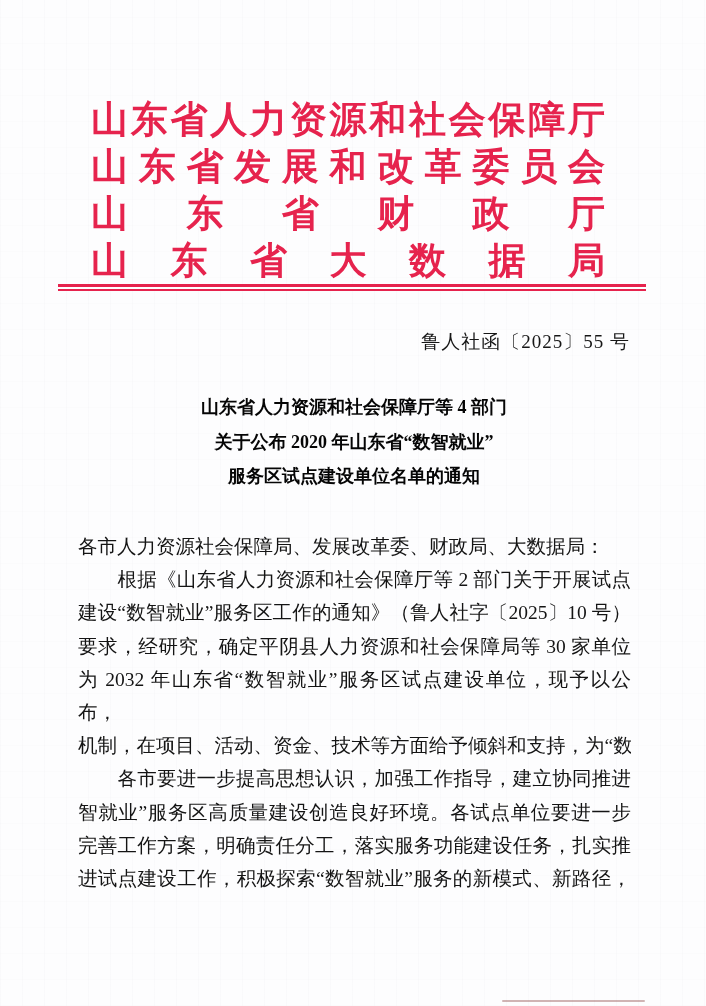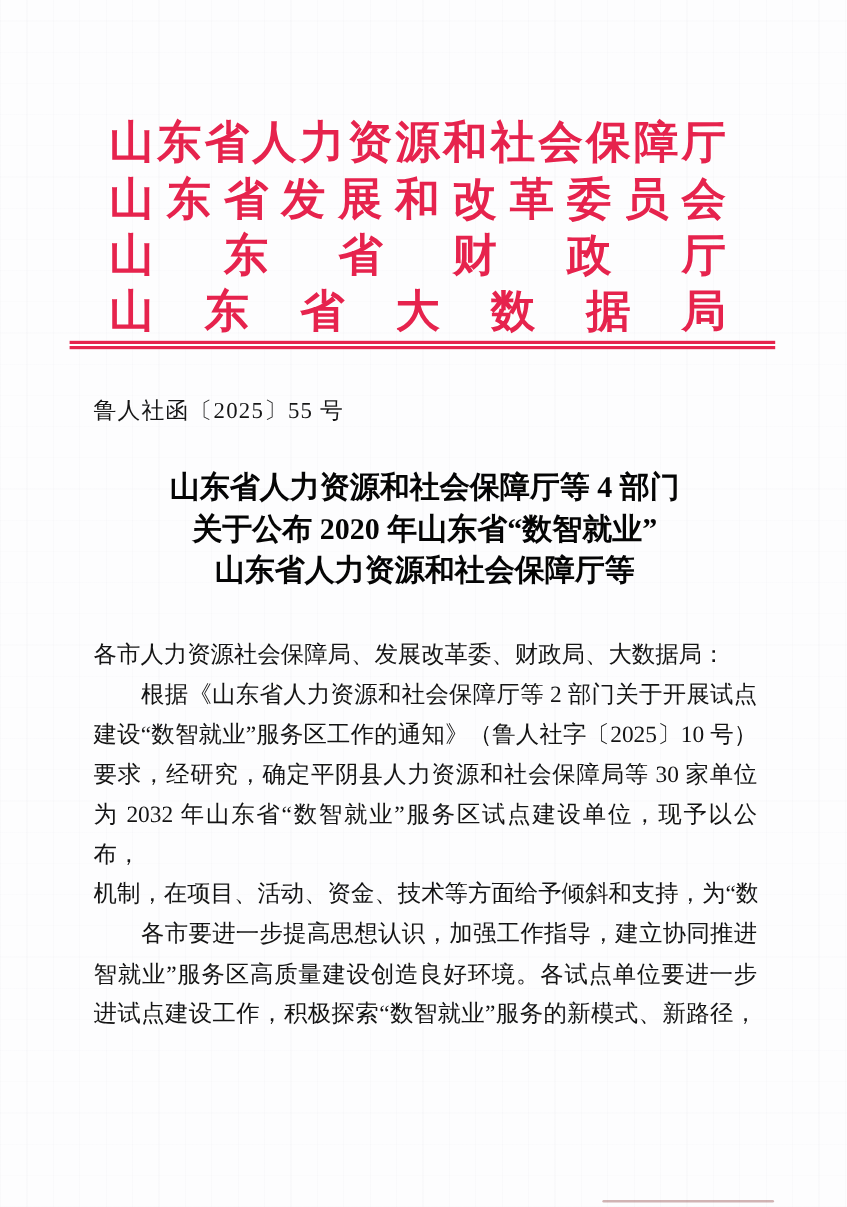--- a/index.html
+++ b/index.html
@@ -50,33 +50,34 @@
       #ffffff 2.5px, #ffffff 4.5px,
       #e6234d 4.5px, #e6234d 7px);
   }
 
   
   .doc-number {
     position: absolute;
     top: 329px;
     left: 78px;
     width: 552px;
+    text-align: right;
     font-size: 19px;
     color: #161616;
     letter-spacing: 1px;
   }
 
   
   .doc-title {
     position: absolute;
     top: 390px;
     left: 77px;
     width: 554px;
     text-align: center;
-    font-size: 25px;
+    font-size: 18px;
     font-weight: bold;
     color: #050505;
   }
   .title-line {
     height: 34.5px;
     line-height: 34.5px;
     white-space: nowrap;
   }
 
   
@@ -170,21 +171,21 @@
       </div>
     </div>
 
   <div class="red-rule"></div>
 
   <div class="doc-number">鲁人社函〔2025〕55 号</div>
 
   <div class="doc-title">
     <div class="title-line">山东省人力资源和社会保障厅等 4 部门</div>
     <div class="title-line">关于公布 2020 年山东省“数智就业”</div>
-    <div class="title-line">山东省人力资源和社会保障厅等</div>
+    <div class="title-line">服务区试点建设单位名单的通知</div>
   </div>
 
   <div class="doc-body">
 
       <div class="body-line plain">各市人力资源社会保障局、发展改革委、财政局、大数据局：</div>
 
       <div class="body-line">　　根据《山东省人力资源和社会保障厅等 2 部门关于开展试点</div>
 
       <div class="body-line">建设“数智就业”服务区工作的通知》（鲁人社字〔2025〕10 号）</div>
 
@@ -193,19 +194,20 @@
       <div class="body-line">为 2032 年山东省“数智就业”服务区试点建设单位，现予以公</div>
 
       <div class="body-line plain">布，</div>
 
       <div class="body-line">机制，在项目、活动、资金、技术等方面给予倾斜和支持，为“数</div>
 
       <div class="body-line">　　各市要进一步提高思想认识，加强工作指导，建立协同推进</div>
 
       <div class="body-line">智就业”服务区高质量建设创造良好环境。各试点单位要进一步</div>
 
+      <div class="body-line">完善工作方案，明确责任分工，落实服务功能建设任务，扎实推</div>
 
       <div class="body-line">进试点建设工作，积极探索“数智就业”服务的新模式、新路径，</div>
     </div>
 
   <div class="footer-rule-fragment"></div>
 
 </div>
 
 </body></html>

